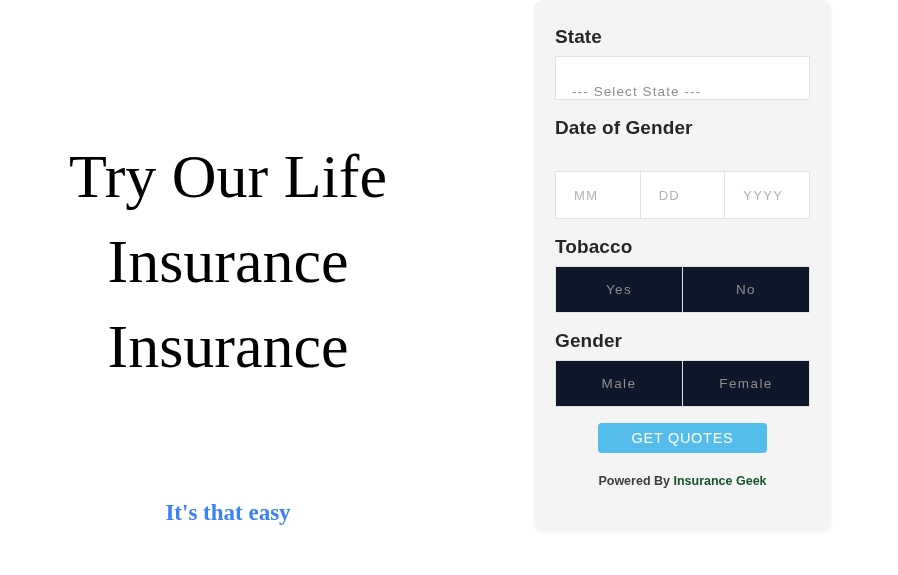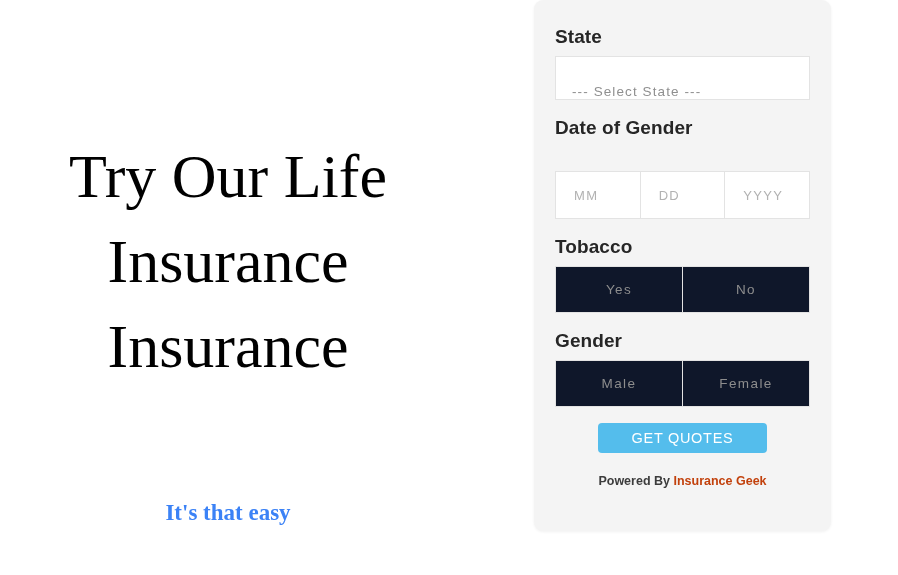--- a/index.html
+++ b/index.html
@@ -164,21 +164,21 @@
   #powered-by {
     width: 255px;
     text-align: center;
     margin-top: 21px;
     font-size: 12.5px;
     font-weight: 600;
     color: #3c3c3c;
     font-family: "Liberation Sans", sans-serif;
   }
   #powered-by-link {
-    color: #c2410c;
+    color: #14532d;
     font-weight: 600;
     text-decoration: none;
     cursor: pointer;
   }
 </style>
 </head>
 <body>
 
 <div id="hero">
   <div id="hero-title">

